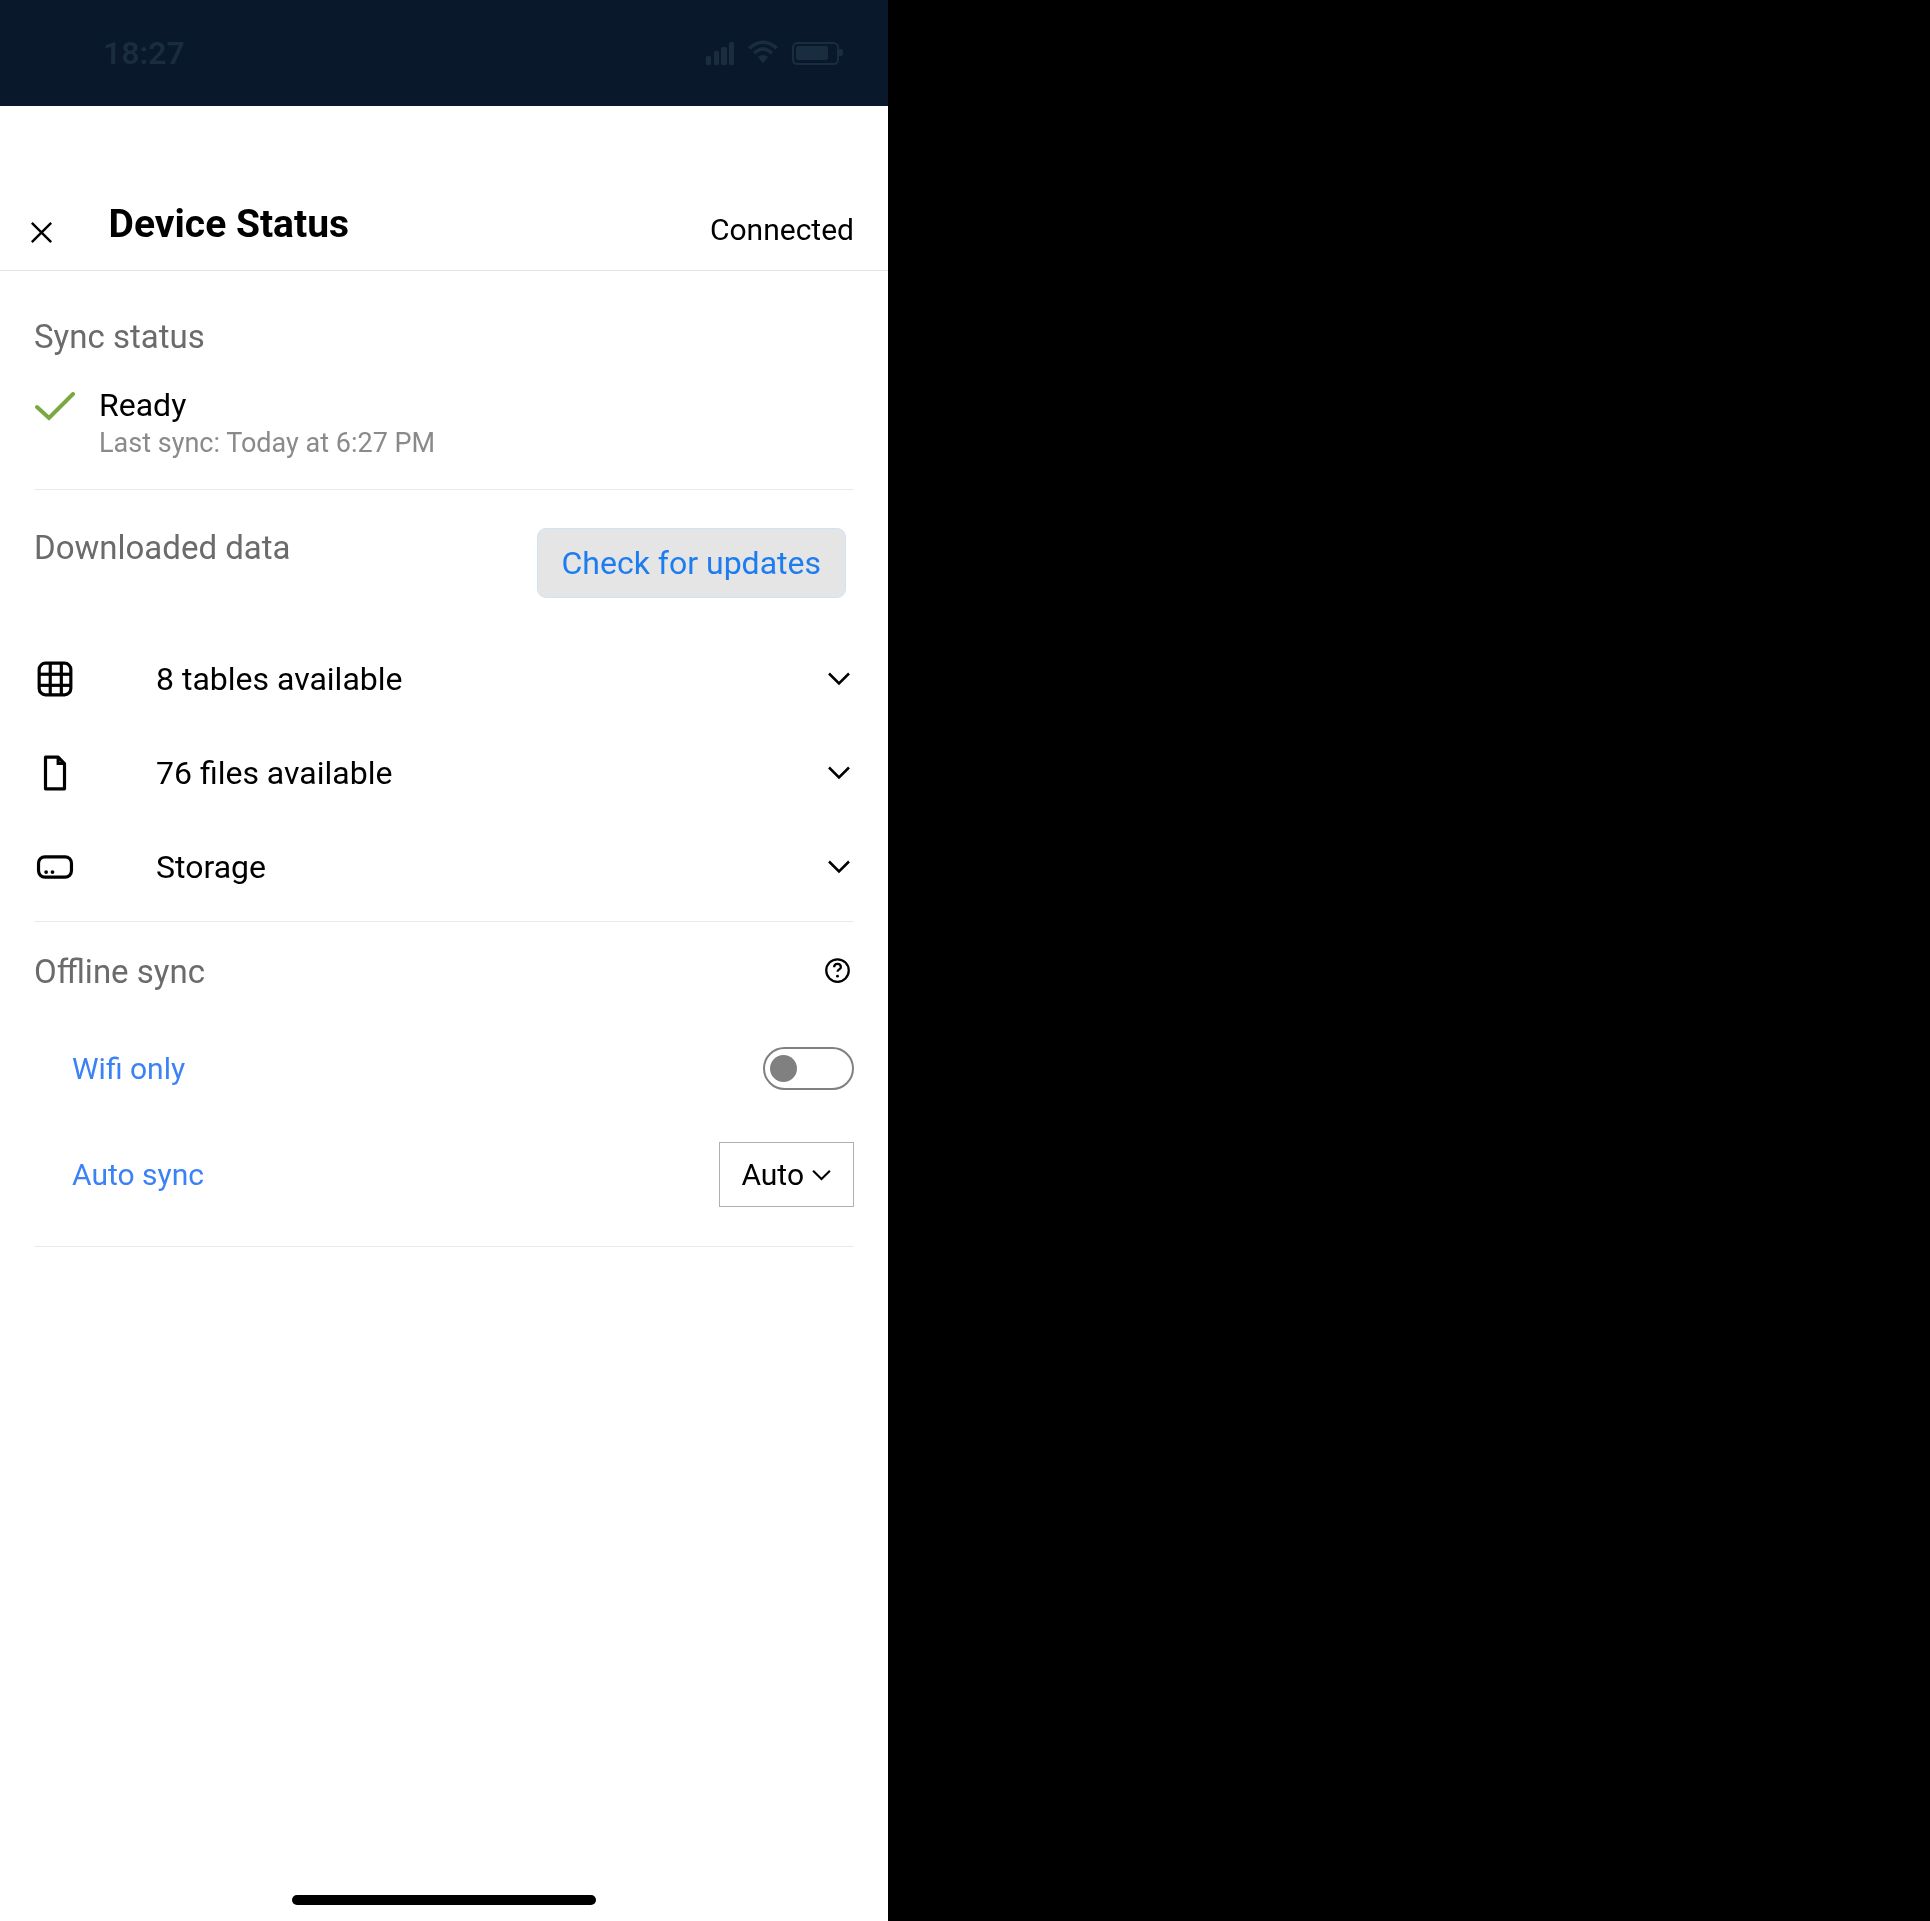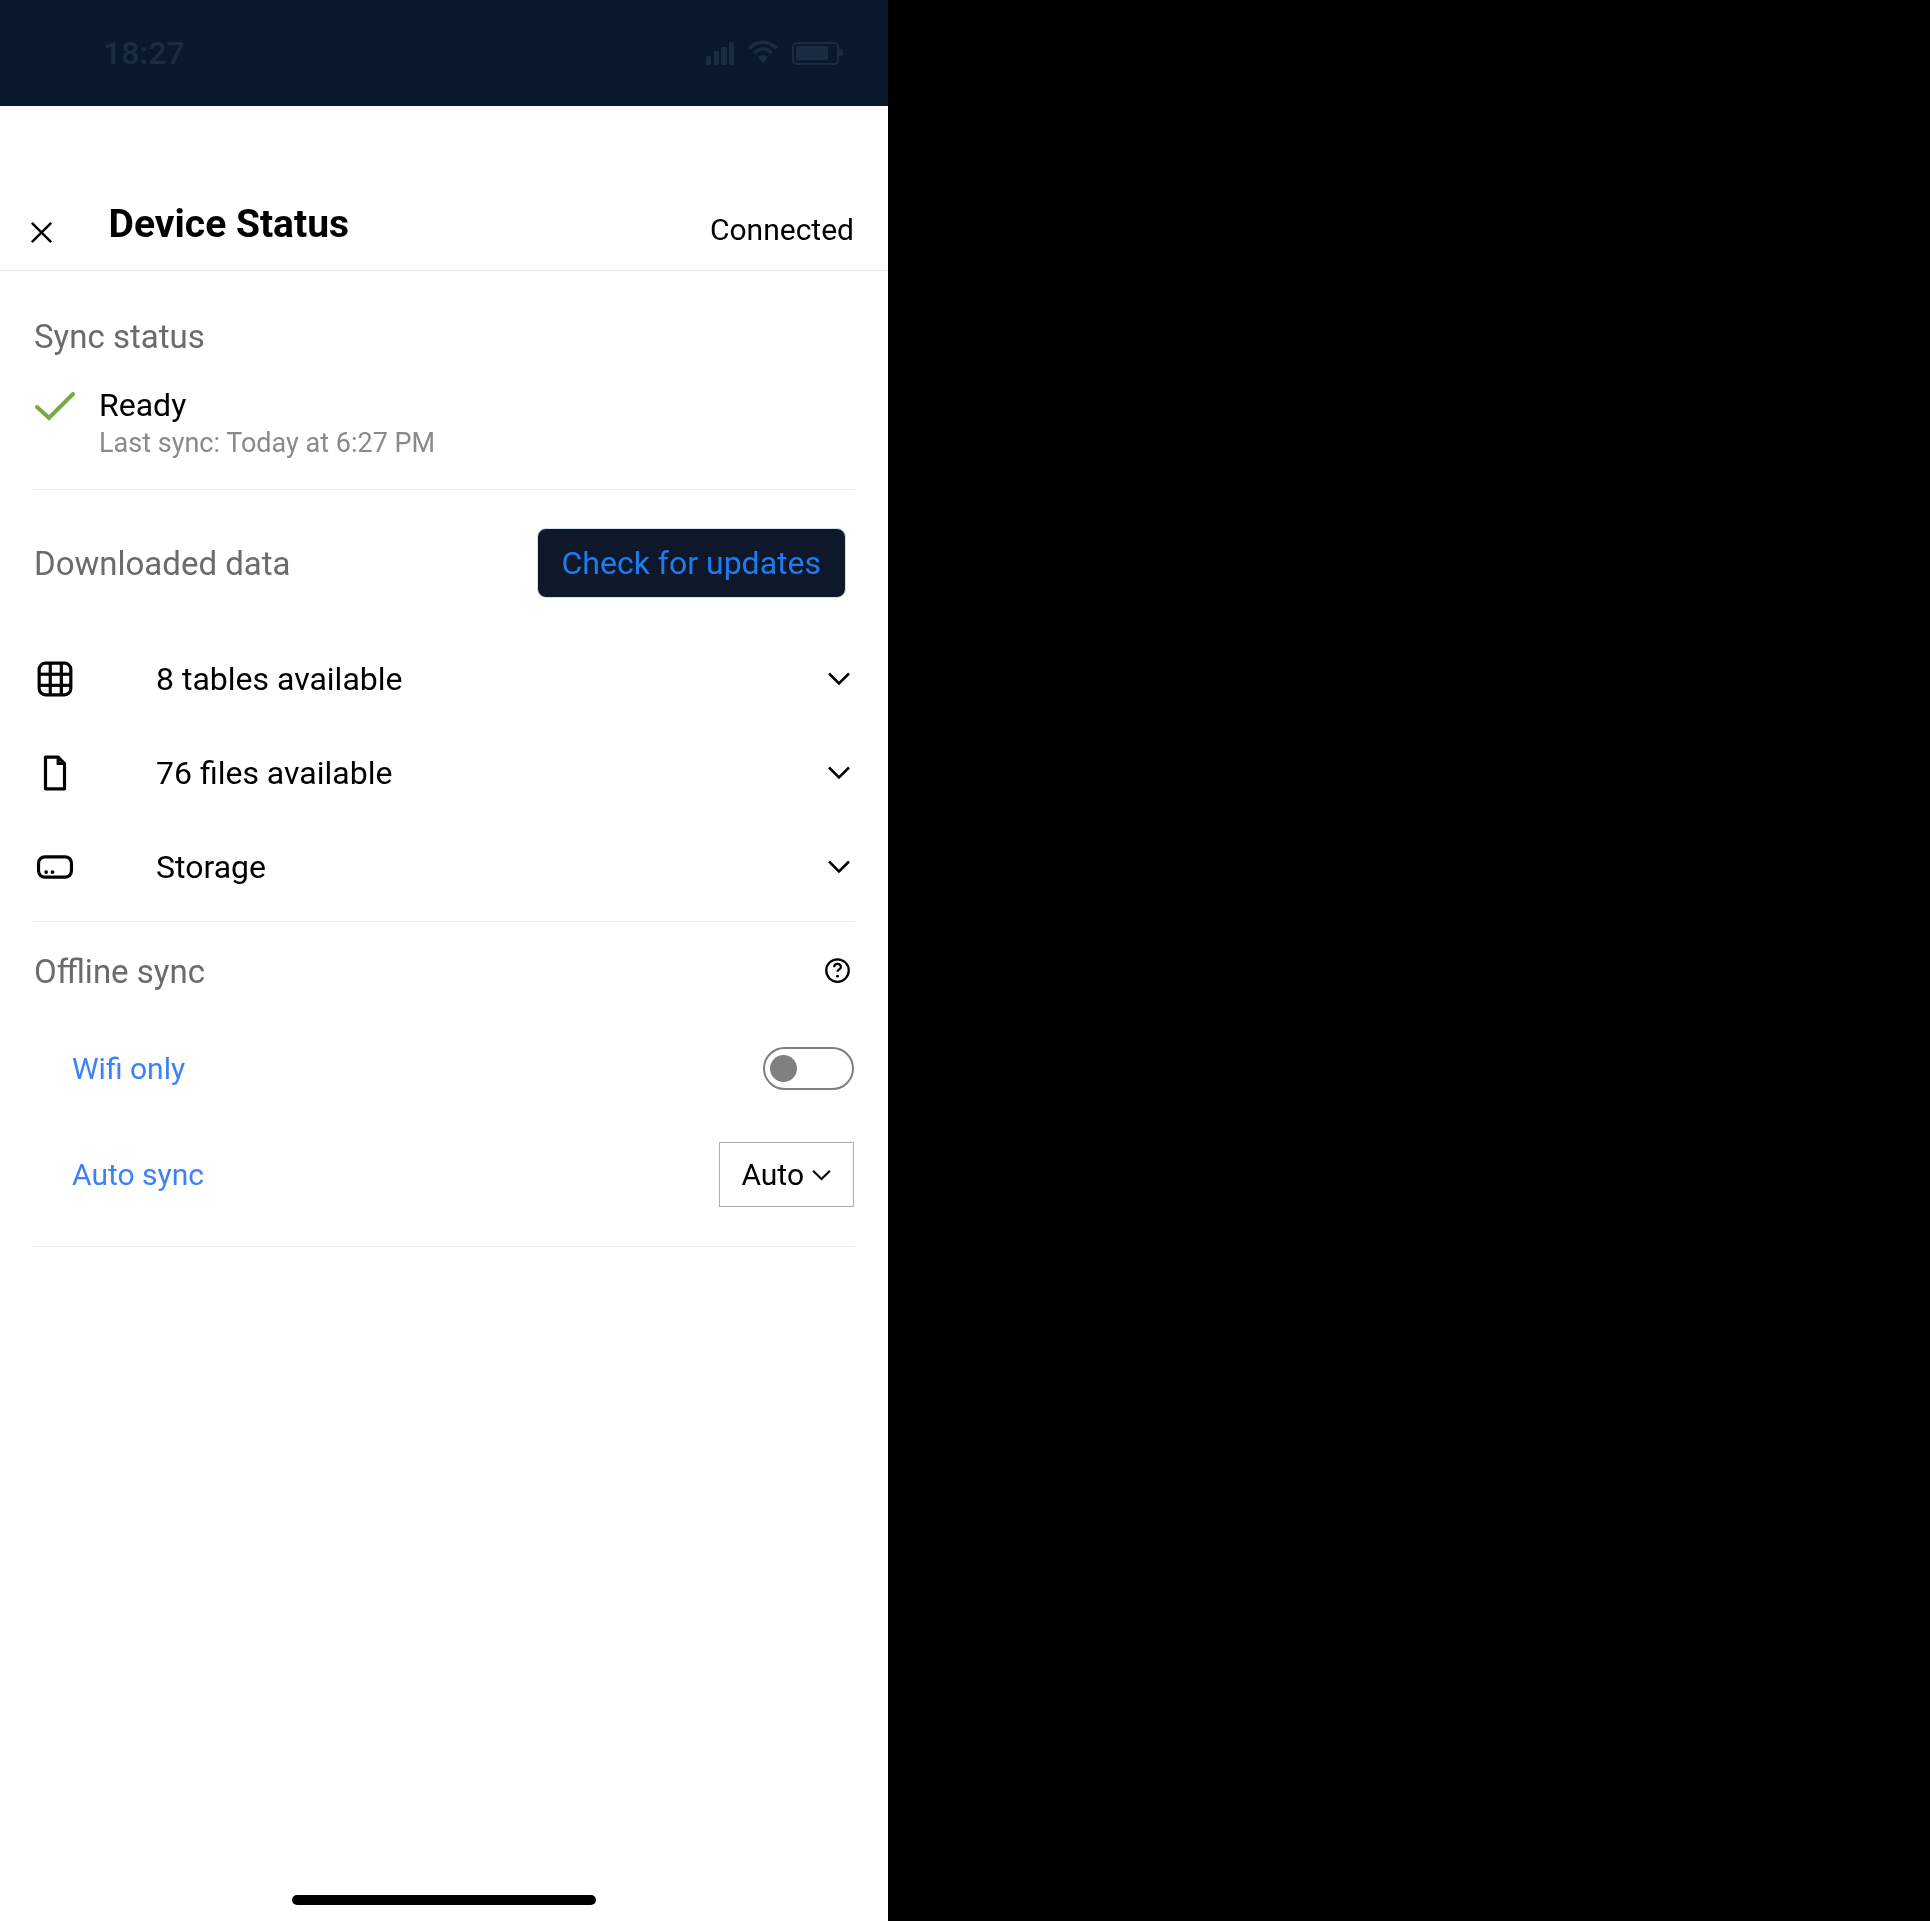--- a/index.html
+++ b/index.html
@@ -122,21 +122,21 @@
       padding: 0 34px;
     }
     .section-header {
       font-size: 33px;
       color: #6b6b6b;
       font-weight: 400;
       padding: 46px 0 30px 0;
     }
     .section-header-row {
       display: flex;
-      align-items: center;
+      align-items: flex-start;
       justify-content: space-between;
       padding: 38px 8px 20px 0;
     }
     .section-header-row .section-header {
       padding: 0;
     }
     .sync-status-row {
       display: flex;
       align-items: flex-start;
       padding: 0 0 30px 0;
@@ -166,21 +166,21 @@
     .sync-last {
       font-size: 27px;
       color: #8a8a8a;
     }
     .check-updates-btn {
       border: 1.5px solid #cfe3f7;
       border-radius: 9px;
       padding: 15px 24px;
       font-size: 32px;
       color: #1d7df0;
-      background: #0f172a;
+      background: #e5e5e5;
       cursor: pointer;
       font-weight: 400;
     }
     .data-rows {
       padding-top: 13.7px;
       border-bottom: 0.8px solid #eaeaea;
       padding-bottom: 7.6px;
     }
     .data-row {
       display: flex;

